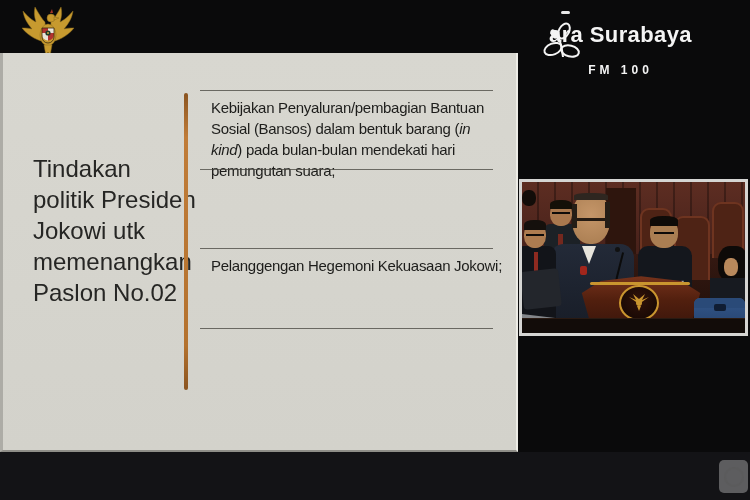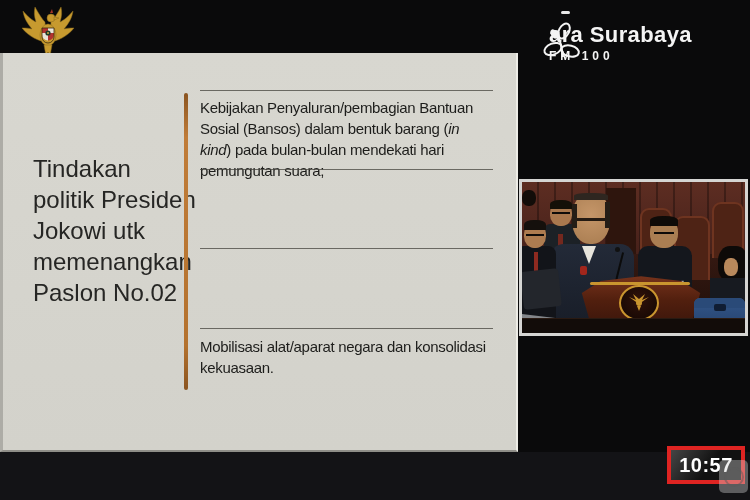--- a/index.html
+++ b/index.html
@@ -8,34 +8,34 @@
   .abs{position:absolute;}
 
   
   .garuda{left:17px;top:4px;width:62px;height:60px;}
   .court-caption{left:0;top:65px;width:94px;text-align:center;font-size:7px;font-weight:bold;
                  color:#7e2420;line-height:8.5px;letter-spacing:.2px;}
 
   
   .logo-dash{left:561px;top:11px;width:9px;height:3px;background:#e8e8e8;border-radius:2px;}
   .station-icon{left:542px;top:22px;width:42px;height:38px;}
-  .station{right:58px;top:23px;text-align:left;color:#f4f4f4;}
+  .station{right:58px;top:23px;text-align:center;color:#f4f4f4;}
   .station-name{font-size:22px;font-weight:bold;letter-spacing:.4px;line-height:24px;}
-  .station-freq{font-size:12px;font-weight:bold;letter-spacing:4px;margin-top:2px;}
+  .station-freq{font-size:12px;font-weight:bold;letter-spacing:4px;margin-top:16px;}
 
   
   .slide{left:0;top:53px;width:518px;height:399px;box-sizing:border-box;
          background:linear-gradient(180deg,#d8d7d0,#d3d2cb);
          border-left:3px solid #adaca6;border-right:2px solid #edece6;border-bottom:2px solid #8f8e88;}
   .slide-title{left:30px;top:100px;width:165px;font-size:24px;line-height:31px;color:#262624;}
   .accent-line{left:181px;top:40px;width:4px;height:297px;border-radius:3px;
          background:linear-gradient(180deg,#8a5420,#c07c38 15%,#b4722e 85%,#8a5420);}
   .sep{left:197px;width:293px;height:1px;background:rgba(70,68,62,.75);}
   .sep1{top:37px}.sep2{top:116px}.sep3{top:195px}.sep4{top:275px}
-  .bullet{left:197px;width:294px;font-size:15px;line-height:21px;color:#1d1d1b;letter-spacing:-.3px;}
+  .bullet{left:208px;width:294px;font-size:15px;line-height:21px;color:#1d1d1b;letter-spacing:-.3px;}
   .b1{top:44px}.b2{top:123px}.b3{top:202px}.b4{top:283px}
   .bullet .it{font-style:italic;}
 
   
   .inset{left:519px;top:179px;width:229px;height:157px;box-sizing:border-box;
          border:3px solid #d5d5d3;background:#1a0e0a;}
   .inset-content{position:absolute;inset:0;overflow:hidden;box-shadow:inset 0 0 0 1px #262020;}
   .wall{left:0;top:0;width:223px;height:74px;
         background:repeating-linear-gradient(90deg,rgba(0,0,0,0) 0 15px,rgba(0,0,0,.3) 15px 17px),
                    linear-gradient(180deg,#5d2d22,#46211a);}
@@ -151,23 +151,23 @@
   <div class="abs slide">
     <div class="abs slide-title">Tindakan politik Presiden Jokowi utk memenangkan Paslon No.02</div>
     <div class="abs accent-line"></div>
 
     <div class="abs sep sep1"></div>
     <div class="abs bullet b1"><span>Kebijakan Penyaluran/pembagian Bantuan Sosial (Bansos) dalam bentuk barang (</span><span class="it">in kind</span><span>) pada bulan-bulan mendekati hari pemungutan suara;</span></div>
 
     <div class="abs sep sep2"></div>
 
     <div class="abs sep sep3"></div>
+    <div class="abs bullet b3">Pelanggengan Hegemoni Kekuasaan Jokowi;</div>
 
     <div class="abs sep sep4"></div>
-    <div class="abs bullet b4">Mobilisasi alat/aparat negara dan konsolidasi kekuasaan.</div>
   </div>
 
   <div class="abs inset">
     <div class="inset-content">
       <div class="abs wall"></div>
       <div class="abs doorway"></div>
       <div class="abs wall-low"></div>
 
       <div class="abs chair chair1"></div>
       <div class="abs chair chair2"></div>
@@ -224,20 +224,17 @@
       <div class="abs monitor-back"></div>
       <div class="abs mod-desk"></div>
       <div class="abs bag"></div>
       <div class="abs bag-flap"></div>
       <div class="abs bag-label"></div>
       <div class="abs desk-strip"></div>
     </div>
   </div>
 
   <div class="abs footer-band"></div>
-  <div class="abs timebox">
-    <span>10:57</span>
-  </div>
   <div class="abs watermark">
     <div class="watermark-ring"></div>
   </div>
 
 </div>
 
 </body></html>

